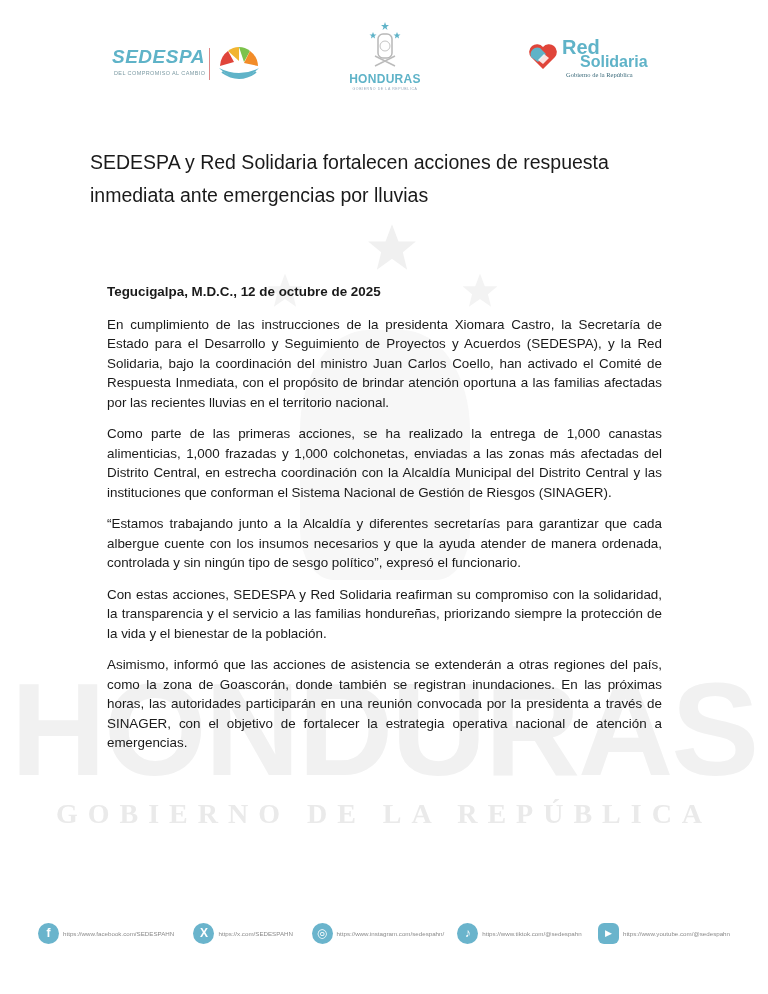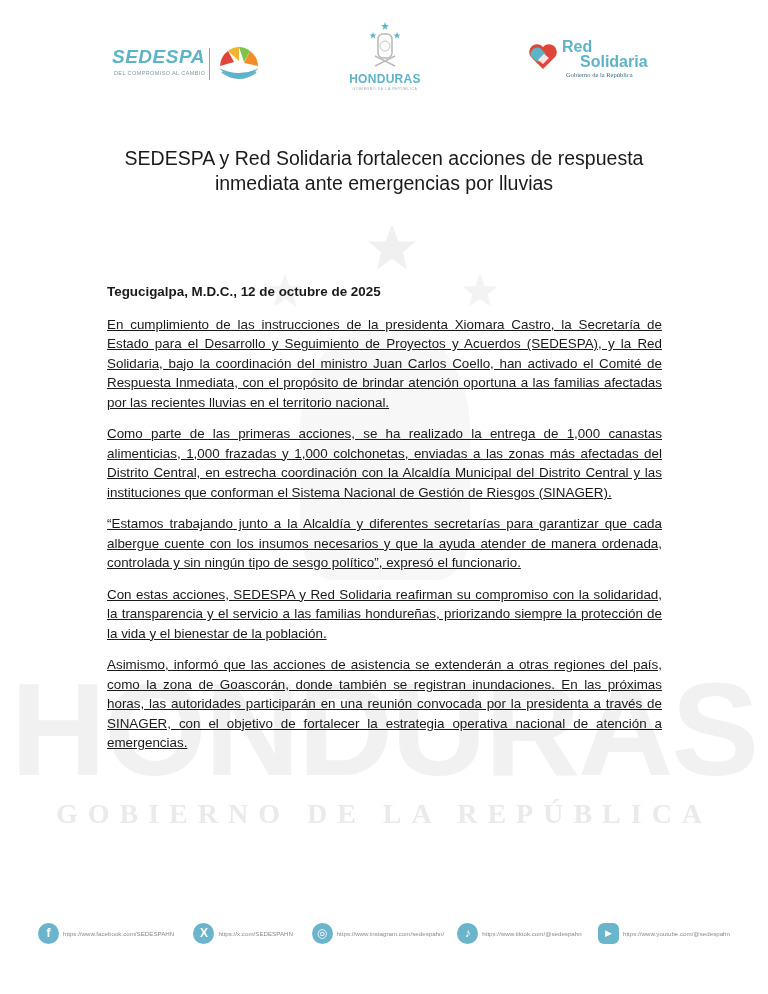--- a/index.html
+++ b/index.html
@@ -11,33 +11,33 @@
   .logo-sedespa { position:absolute; left:112px; top:42px; width:160px; height:44px; }
   .sedespa-word { position:absolute; left:0; top:4px; font-size:19px; font-weight:bold; font-style:italic; color:#5fb3c8; letter-spacing:0.5px; }
   .sedespa-tag { position:absolute; left:2px; top:28px; font-size:5.5px; color:#7c9aa3; letter-spacing:0.4px; }
   .sedespa-divider { position:absolute; left:97px; top:6px; width:1px; height:32px; background:#d88; }
   .sedespa-emblem { position:absolute; left:104px; top:0; width:46px; height:44px; }
   .logo-honduras { position:absolute; left:345px; top:22px; width:80px; height:80px; text-align:center; }
   .hon-word { position:absolute; left:0; width:80px; top:50px; font-size:12px; font-weight:bold; color:#5fb3c8; text-align:center; letter-spacing:0.3px; }
   .hon-tag { position:absolute; left:0; width:80px; top:65px; font-size:3.5px; color:#9ab; text-align:center; letter-spacing:0.6px; }
   .logo-red { position:absolute; left:528px; top:38px; width:120px; height:46px; }
   .red-heart { position:absolute; left:0; top:4px; width:30px; height:28px; }
-  .red-word1 { position:absolute; left:34px; top:1px; font-size:16px; font-weight:bold; color:#5fb3c8; line-height:16px; }
+  .red-word1 { position:absolute; left:34px; top:1px; font-size:20px; font-weight:bold; color:#5fb3c8; line-height:16px; }
   .red-word2 { position:absolute; left:34px; top:16px; font-size:16px; font-weight:bold; color:#5fb3c8; line-height:16px;margin-left:18px; }
   .red-tag { position:absolute; left:38px; top:33px; font-size:6.5px; color:#3b6a7a; font-family:"Liberation Serif", serif; }
 
   .watermark { position:absolute; left:0; top:0; width:768px; height:994px; pointer-events:none; }
   .wm-text { position:absolute; left:0; width:768px; text-align:center; font-weight:bold; color:#f1f1f1; font-family:"Liberation Sans", sans-serif; }
   .wm-big { top:670px; font-size:132px; letter-spacing:-2px; line-height:120px; }
   .wm-small { top:798px; font-size:28px; letter-spacing:10px; font-family:"Liberation Serif", serif; color:#eaeaea; }
 
-  .title { position:absolute; left:90px; top:146px; width:588px; text-align:center; font-size:19.5px; line-height:25px; color:#1a1a1a; }
+  .title { position:absolute; left:90px; top:146px; width:588px; text-align:left; font-size:19.5px; line-height:33px; color:#1a1a1a; }
   .content { position:absolute; left:107px; top:282px; width:556px; font-size:13.4px; line-height:19.5px; }
   .dateline { font-weight:bold; margin:0 0 13px 0; }
-  .para { margin:0 1px 12px 0; text-align:justify;text-decoration:underline; }
+  .para { margin:0 1px 12px 0; text-align:justify; }
 
   .footer { position:absolute; left:38px; top:920px; width:700px; height:26px; display:flex; align-items:center; }
   .social { display:flex; align-items:center; margin-right:8px; }
   .social-icon { width:21px; height:21px; border-radius:50%; background:#6ab4cc; color:#fff; display:flex; align-items:center; justify-content:center; font-size:12px; font-weight:bold; margin-right:4px; flex:none; }
   .social-link { font-size:6.2px; color:#8a8a8a; white-space:nowrap; }
 </style>
 </head>
 <body>
 
 <div class="watermark">

